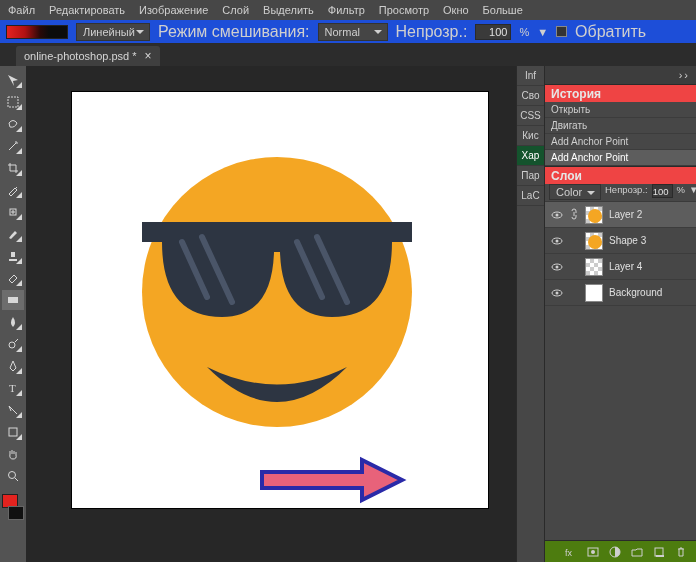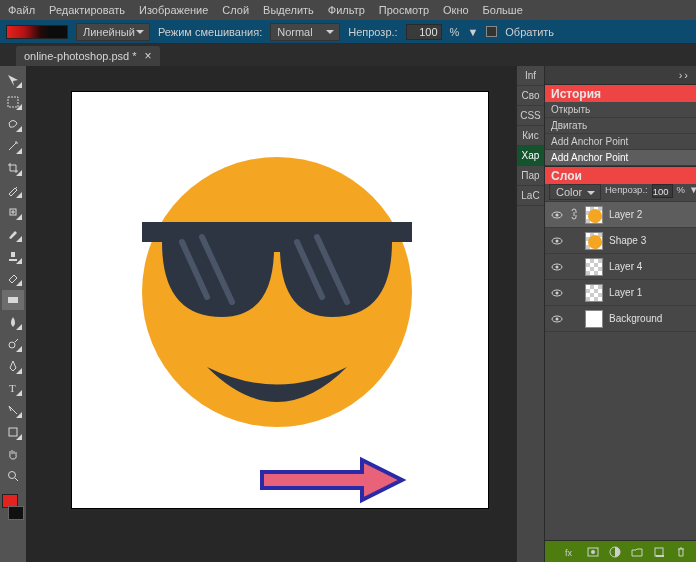--- a/index.html
+++ b/index.html
@@ -11,38 +11,38 @@
     overflow: hidden; position: relative;
   }
   
   .menubar {
     height: 20px; background: #474747;
     display: flex; align-items: center; padding: 0 8px; gap: 14px;
   }
   .menubar span { color: #cfcfcf; cursor: default; }
   
   .optionsbar {
-    height: 24px; background: #0c4a6e;
+    height: 24px; background: #1d4ed8;
     display: flex; align-items: center; padding: 0 6px; gap: 8px;
     border-bottom: 1px solid #2b2b2b;
   }
   .swatch-grad {
     width: 62px; height: 14px; border:1px solid #222;
     background: linear-gradient(90deg, #e3231f 0%, #b01112 30%, #2a0909 55%, #0c0c0c 70%, #0c0c0c 100%);
   }
   .dd {
     background:#454545; height:18px; display:flex; align-items:center;
     padding:0 18px 0 6px; position:relative; color:#cfcfcf; font-size:11px;
     border:1px solid #333;
   }
   .dd::after {
     content:""; position:absolute; right:5px; top:6px;
     border:4px solid transparent; border-top-color:#cfcfcf;
   }
-  .opt-label { color:#cfcfcf; font-size:11px; }
+  .opt-label { color:#cfcfcf; font-size:16px; }
   .opt-input {
     background:#3a3a3a; color:#e0e0e0; border:1px solid #2a2a2a;
     width:36px; height:16px; line-height:14px; font-size:11px; text-align:right; padding-right:3px;
     display:inline-block;
   }
   .opt-pct { color:#cfcfcf; font-size:11px; }
   .opt-checkbox { width:11px; height:11px; border:1px solid #888; background:#333; display:inline-block; }
   
   .tabbar {
     height: 22px; background:#2c2c2c; display:flex; align-items:flex-end;
@@ -384,31 +384,20 @@
           <span class="layer-name">Layer 4</span>
         </div>
         <div class="layer-row">
           <span class="eye">
             <svg width="12" height="12">
               <ellipse cx="6" cy="6" rx="5" ry="3" fill="none" stroke="#cfcfcf"></ellipse>
               <circle cx="6" cy="6" r="1.5" fill="#cfcfcf"></circle>
             </svg>
           </span>
           <span style="width: 10px;"></span>
-          <span class="thumb checker"></span>
-          <span class="layer-name">Layer 1</span>
-        </div>
-        <div class="layer-row">
-          <span class="eye">
-            <svg width="12" height="12">
-              <ellipse cx="6" cy="6" rx="5" ry="3" fill="none" stroke="#cfcfcf"></ellipse>
-              <circle cx="6" cy="6" r="1.5" fill="#cfcfcf"></circle>
-            </svg>
-          </span>
-          <span style="width: 10px;"></span>
           <span class="thumb "></span>
           <span class="layer-name">Background</span>
         </div>
       </div>
 
     <div class="layers-fill"></div>
 
     <div class="bottombar">
       <span class="ico">
           <svg width="12" height="12">

